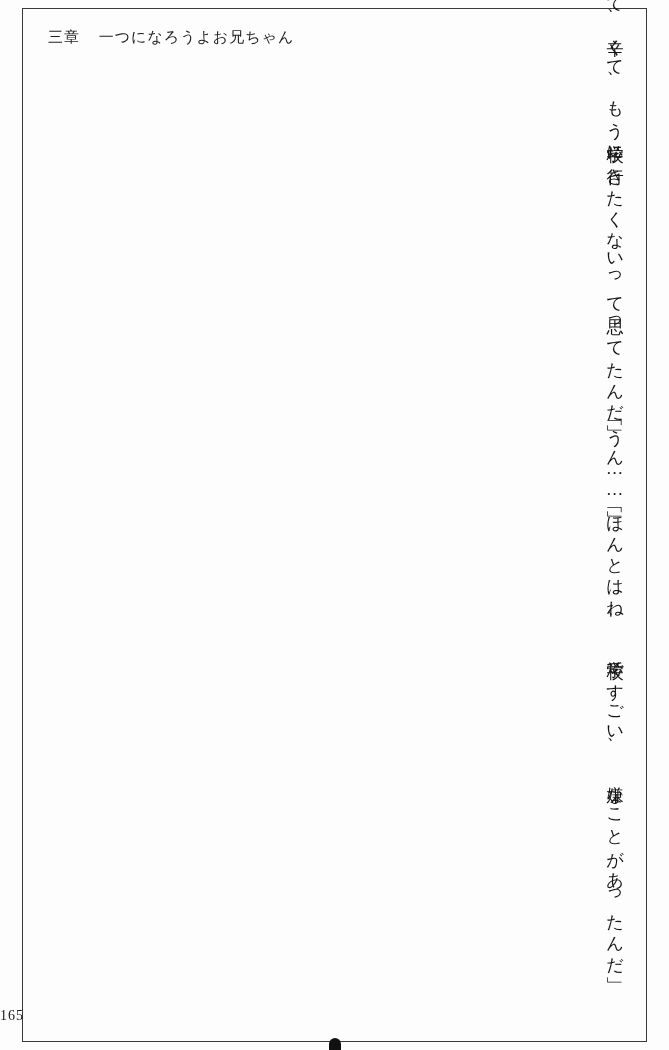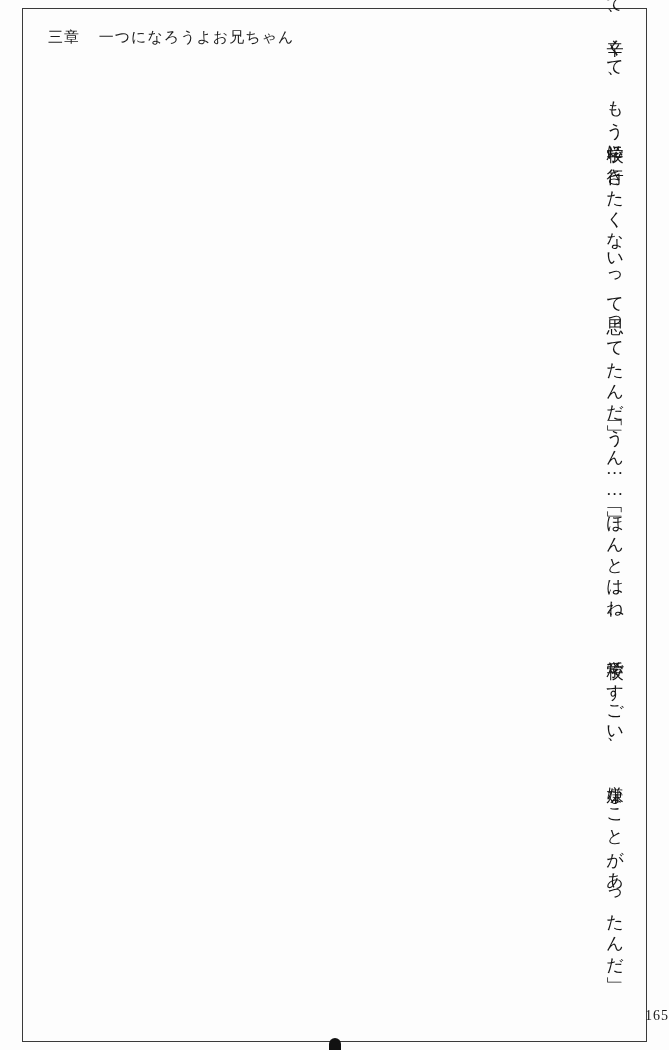--- a/index.html
+++ b/index.html
@@ -74,21 +74,21 @@
     margin-left: 0px;
     color: #141414;
     white-space: pre;
     font-family: "Liberation Serif", "DejaVu Serif", serif;
   }
   #pagenum {
     position: absolute;
     left: 0;
     right: 0;
     bottom: 26px;
-    text-align: right;
+    text-align: left;
     font-size: 14px;
     color: #1a1a1a;
     letter-spacing: 1px;
   }
   #spine-dot {
     position: absolute;
     left: 50%;
     bottom: 0px;
     width: 12px;
     height: 12px;

